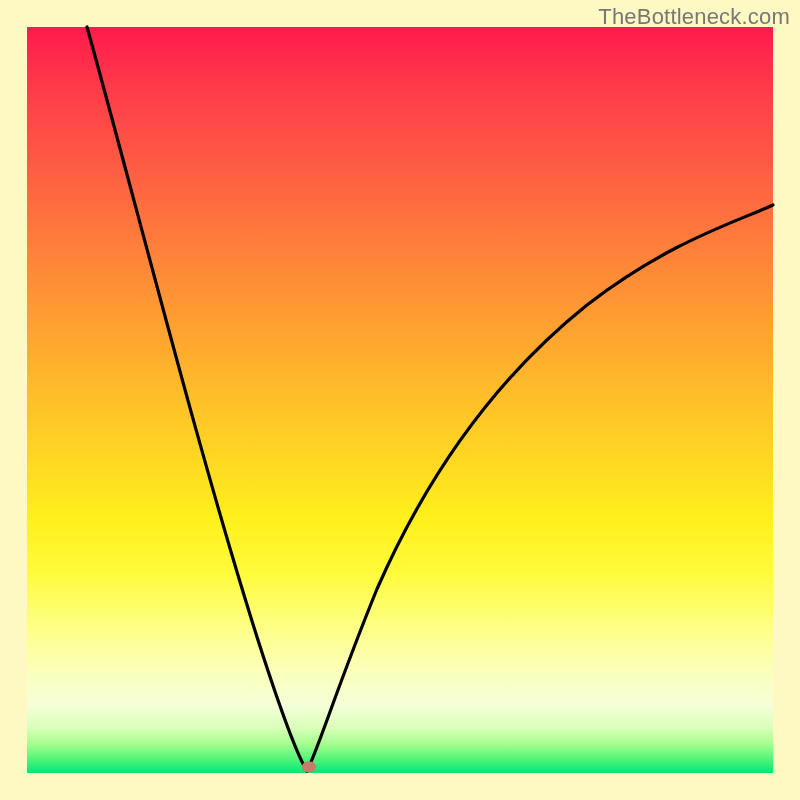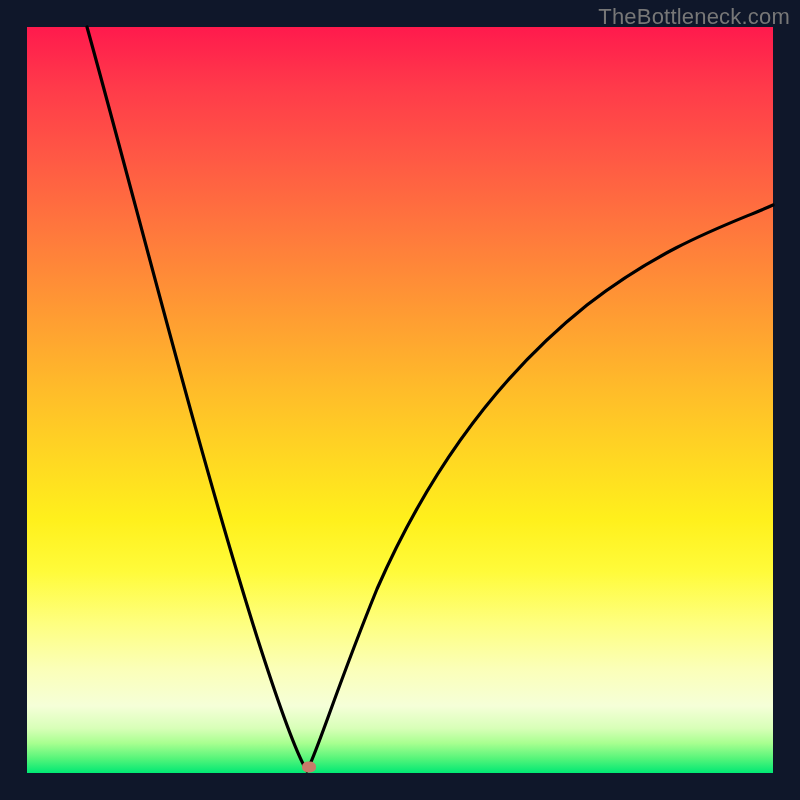--- a/index.html
+++ b/index.html
@@ -8,21 +8,21 @@
     width: 800px;
     height: 800px;
     overflow: hidden;
     background: #000;
     font-family: Arial, Helvetica, sans-serif;
   }
   .frame {
     position: absolute;
     left: 0; top: 0;
     width: 800px; height: 800px;
-    background: #0f172a;
+    background: #fef9c3;
   }
   .plot-area {
     position: absolute;
     left: 27px;
     top: 27px;
     width: 746px;
     height: 746px;
     
     background: linear-gradient(to bottom,
       #ff1a4d 0%,

